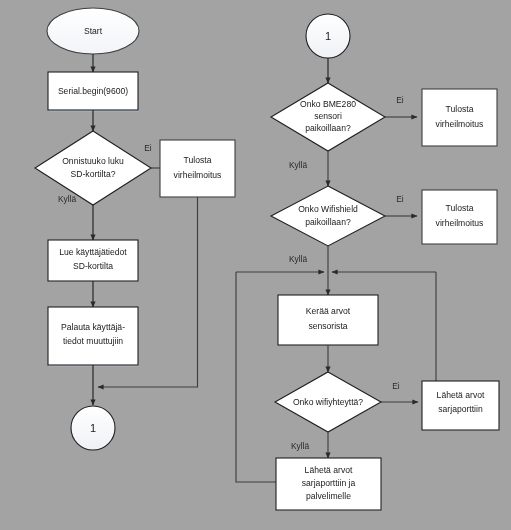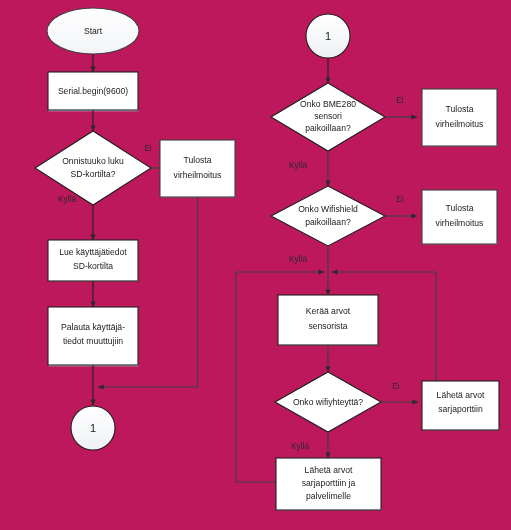--- a/index.html
+++ b/index.html
@@ -7,21 +7,21 @@
     padding: 0;
     background: #ffffff;
   }
   body {
     font-family: "Liberation Sans", sans-serif;
   }
   #canvas {
     position: relative;
     width: 511px;
     height: 530px;
-    background: #be185d;
+    background: #a3a3a3;
     overflow: hidden;
   }
   svg#flow {
     position: absolute;
     left: 0;
     top: 0;
     width: 511px;
     height: 530px;
   }
   .node-text {

